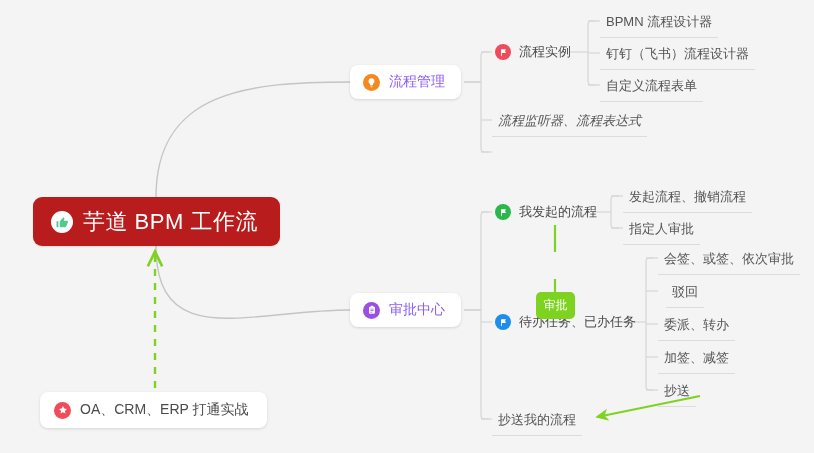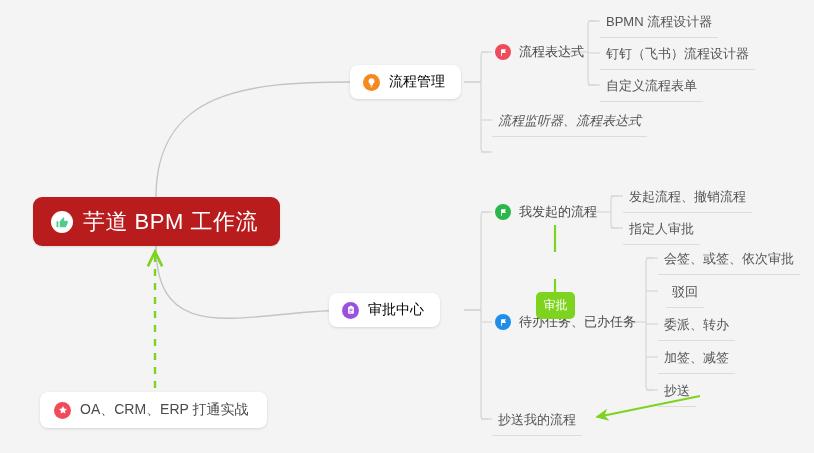--- a/index.html
+++ b/index.html
@@ -59,21 +59,21 @@
     box-shadow: 0 1px 3px rgba(0,0,0,0.13);
     display: flex;
     align-items: center;
     padding: 0 16px 0 13px;
     height: 34px;
     box-sizing: border-box;
     white-space: nowrap;
   }
   .branch-label {
     font-size: 14px;
-    color: #000000;
+    color: #8b5cf6;
     margin-left: 9px;
   }
 
   
   .tag-node {
     position: absolute;
     display: flex;
     align-items: center;
     white-space: nowrap;
     height: 22px;
@@ -225,40 +225,40 @@
     <span class="icon-circle md" style="background:#F5881F;">
       <svg width="11" height="11" viewBox="0 0 24 24" fill="#ffffff">
         <path d="M12 2.5c-3.6 0-6.5 2.9-6.5 6.5 0 2.4 1.3 4.4 3.2 5.6v2.1c0 .6.4 1 1 1h4.6c.6 0 1-.4 1-1v-2.1c1.9-1.2 3.2-3.2 3.2-5.6 0-3.6-2.9-6.5-6.5-6.5z"></path>
         <rect x="9.3" y="18.6" width="5.4" height="1.7" rx=".85"></rect>
         <rect x="10.2" y="20.9" width="3.6" height="1.6" rx=".8"></rect>
       </svg>
     </span>
     <span class="branch-label">流程管理</span>
   </div>
 
-  <div class="branch-node" style="left:329px; top:293px;">
+  <div class="branch-node" style="left:350px; top:293px;">
     <span class="icon-circle md" style="background:#9B51E0;">
       <svg width="10" height="10" viewBox="0 0 24 24" fill="#ffffff">
         <rect x="5" y="4" width="14" height="17" rx="2.2"></rect>
         <rect x="8.6" y="1.8" width="6.8" height="3.6" rx="1.4"></rect>
         <rect x="8" y="9" width="8" height="1.6" rx=".8" fill="#9B51E0"></rect>
         <rect x="8" y="12.6" width="8" height="1.6" rx=".8" fill="#9B51E0"></rect>
         <rect x="8" y="16.2" width="5" height="1.6" rx=".8" fill="#9B51E0"></rect>
       </svg>
     </span>
     <span class="branch-label">审批中心</span>
   </div>
 
   <div class="tag-node" style="left:495px; top:41px;">
     <span class="icon-circle" style="background:#F04B5A;">
       <svg width="9" height="9" viewBox="0 0 24 24" fill="#ffffff">
         <path d="M5.5 3.4v17.2c0 .6.5 1.1 1.1 1.1s1.1-.5 1.1-1.1V13h9.6c.9 0 1.4-1 .9-1.7l-2.4-3.2 2.4-3.2c.5-.7 0-1.7-.9-1.7H6.6c-.6 0-1.1.5-1.1 1.2z"></path>
       </svg>
     </span>
-    <span class="tag-label">流程表达式</span>
+    <span class="tag-label">流程实例</span>
   </div>
 
   <div class="tag-node" style="left:495px; top:201px;">
     <span class="icon-circle" style="background:#2BB84B;">
       <svg width="9" height="9" viewBox="0 0 24 24" fill="#ffffff">
         <path d="M5.5 3.4v17.2c0 .6.5 1.1 1.1 1.1s1.1-.5 1.1-1.1V13h9.6c.9 0 1.4-1 .9-1.7l-2.4-3.2 2.4-3.2c.5-.7 0-1.7-.9-1.7H6.6c-.6 0-1.1.5-1.1 1.2z"></path>
       </svg>
     </span>
     <span class="tag-label">我发起的流程</span>
   </div>

